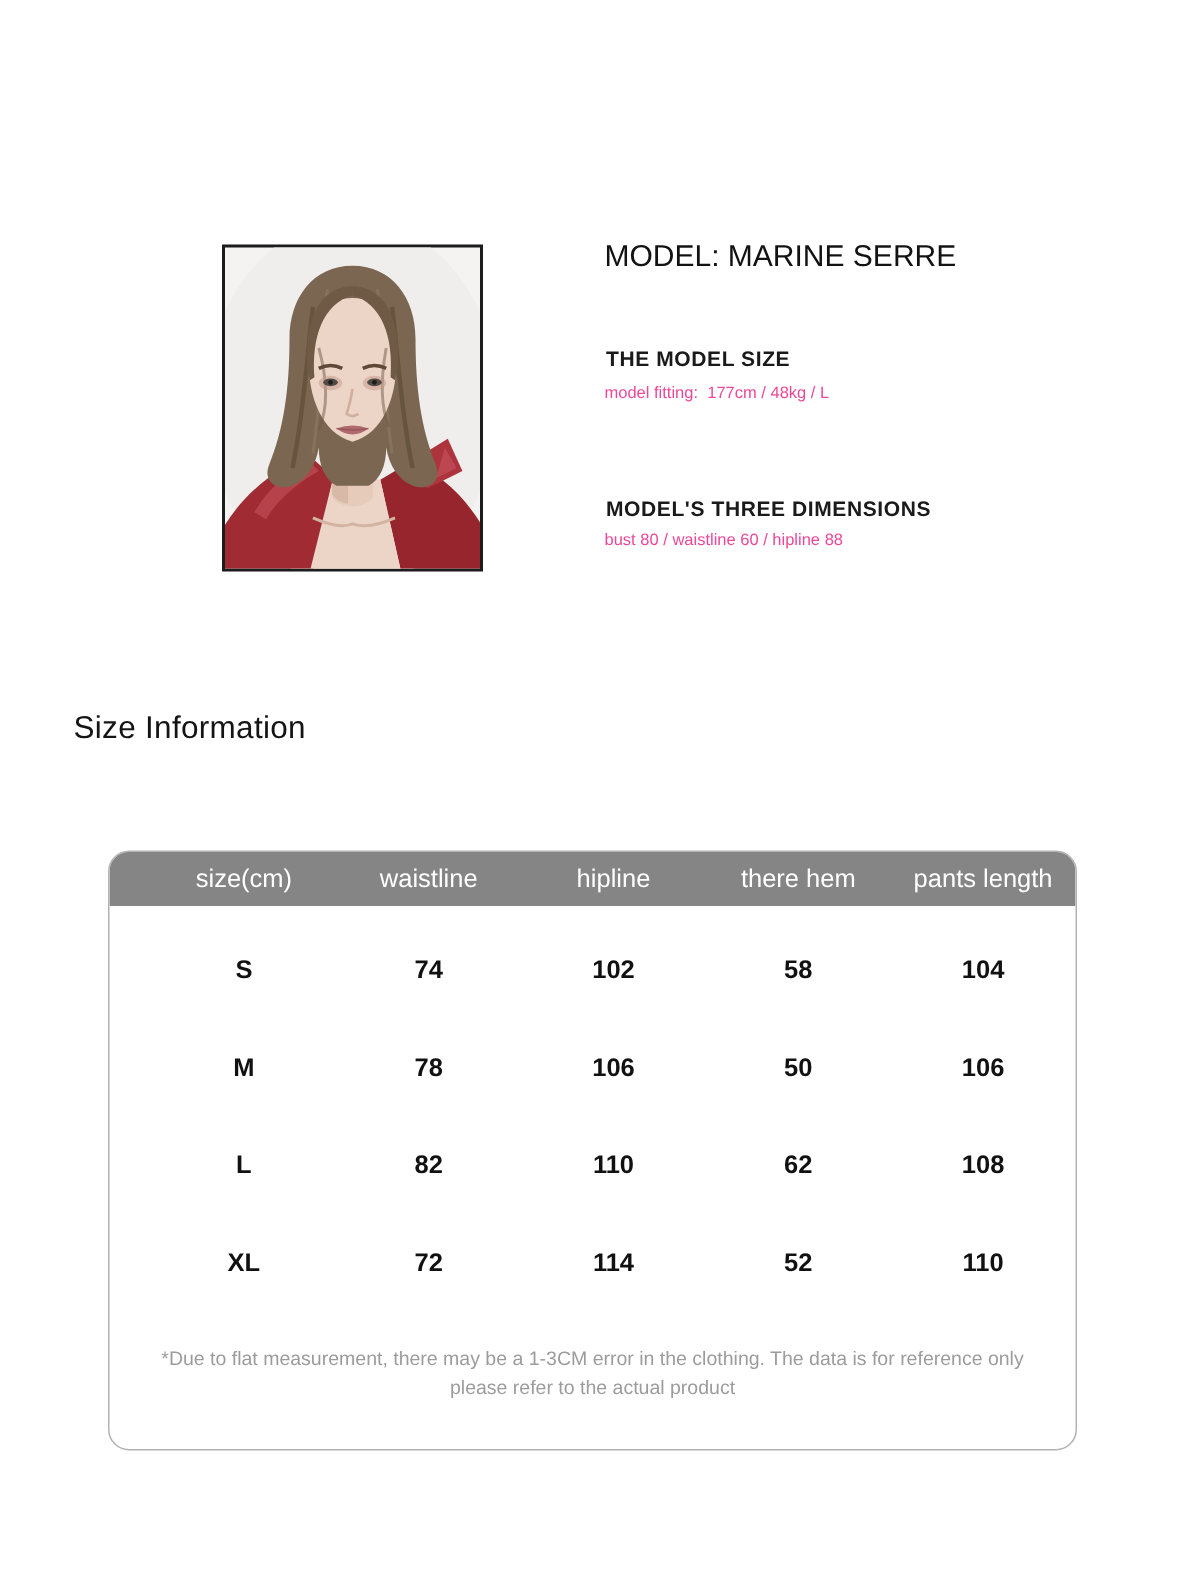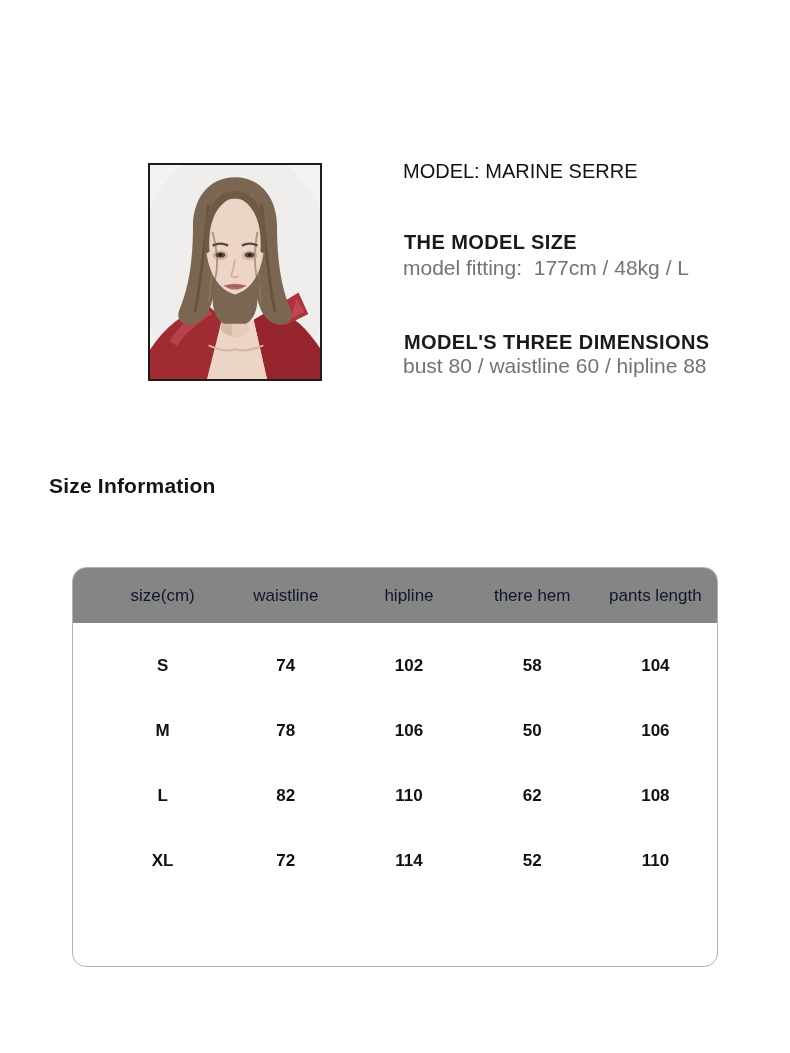--- a/index.html
+++ b/index.html
@@ -19,21 +19,21 @@
   .section-title {
     position: absolute;
     left: 49px;
     font-size: 21px;
     font-weight: 400;
     color: var(--heading-text, #141414);
     letter-spacing: 0.2px;
     white-space: pre;
   }
   #model-title { top: 69px; }
-  #size-title  { top: 474px; font-weight: bold; }
+  #size-title  { top: 474px; }
 
   
   .photo {
     position: absolute;
     left: 148px;
     top: 163px;
     width: 174px;
     height: 218px;
     border: 2px solid #1c1c1c;
     box-sizing: border-box;
@@ -42,51 +42,51 @@
   .photo svg { display: block; width: 100%; height: 100%; }
 
   
   .model-info { position: absolute; left: 403px; top: 0; width: 360px; }
   .model-name {
     position: absolute; left: 0; top: 160px;
     font-size: 20px; color: #121212; white-space: pre;
   }
   .caps-label {
     position: absolute; left: 1px;
-    font-size: 20px; font-weight: 700; color: #1a1a1a;
+    font-size: 14px; font-weight: 700; color: #1a1a1a;
     letter-spacing: 0.4px; white-space: pre;
   }
   #model-size-label { top: 231px; }
   #model-dims-label { top: 331px; text-align: right; }
   .value-line {
     position: absolute; left: 0;
-    font-size: 21px; color: #737373; white-space: pre;
+    font-size: 11px; color: #ec4899; white-space: pre;
   }
   #model-fitting { top: 256px; }
   #model-dims    { top: 354px; }
 
   
   .size-table {
     position: absolute;
     left: 72px; top: 567px;
     width: 646px; height: 400px;
     box-sizing: border-box;
     border: 1px solid var(--table-border, #b3b3b3);
     border-radius: 14px;
     background: #ffffff;
     overflow: hidden;
   }
   .thead {
     display: grid;
     grid-template-columns: repeat(5, 1fr);
     align-items: center;
-    height: 55px;
+    height: 36px;
     padding-left: 28px;
     background: var(--table-header-bg, #858585);
-    color: #0f172a;
+    color: #ffffff;
     font-size: 17px;
   }
   .thead .th { text-align: center; white-space: nowrap; }
   .tbody { padding-top: 10px; }
   .trow {
     display: grid;
     grid-template-columns: repeat(5, 1fr);
     align-items: center;
     height: 65px;
     padding-left: 28px;
@@ -197,16 +197,18 @@
       </div>
       <div class="trow">
         <div class="td">XL</div>
         <div class="td">72</div>
         <div class="td">114</div>
         <div class="td">52</div>
         <div class="td">110</div>
       </div>
     </div>
     <div class="tnote">
+      <div class="note-line">*Due to flat measurement, there may be a 1-3CM error in the clothing. The data is for reference only</div>
+      <div class="note-line">please refer to the actual product</div>
     </div>
   </div>
 
 </div>
 
 </body></html>

